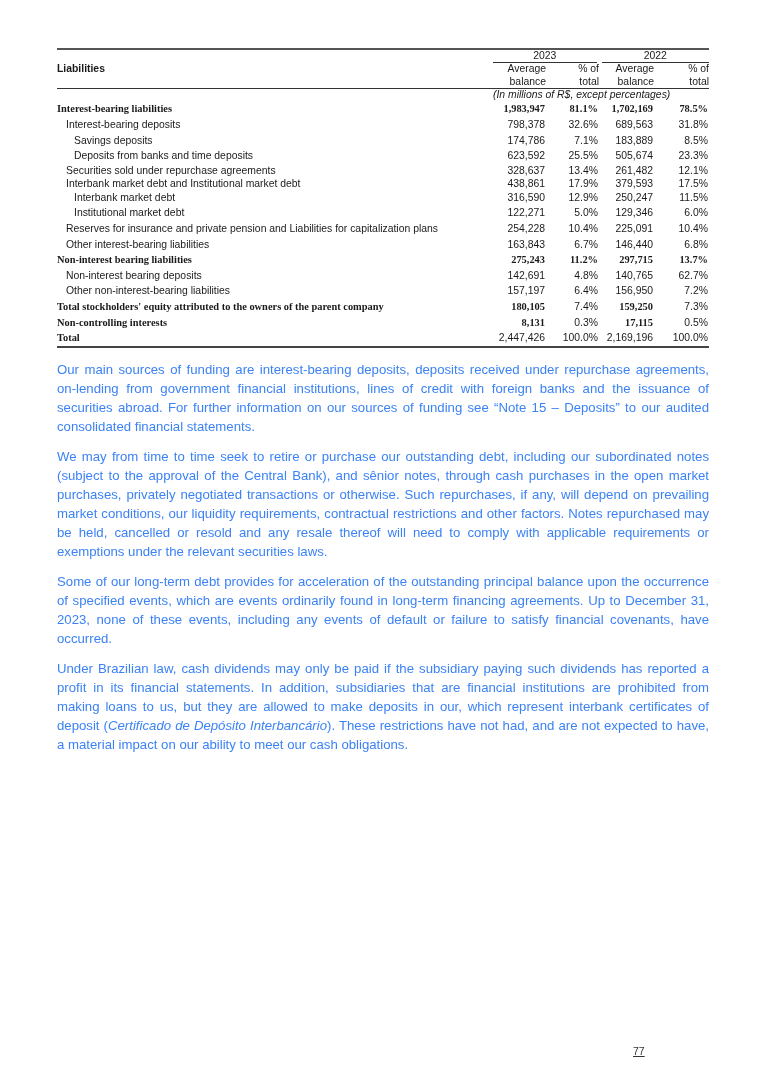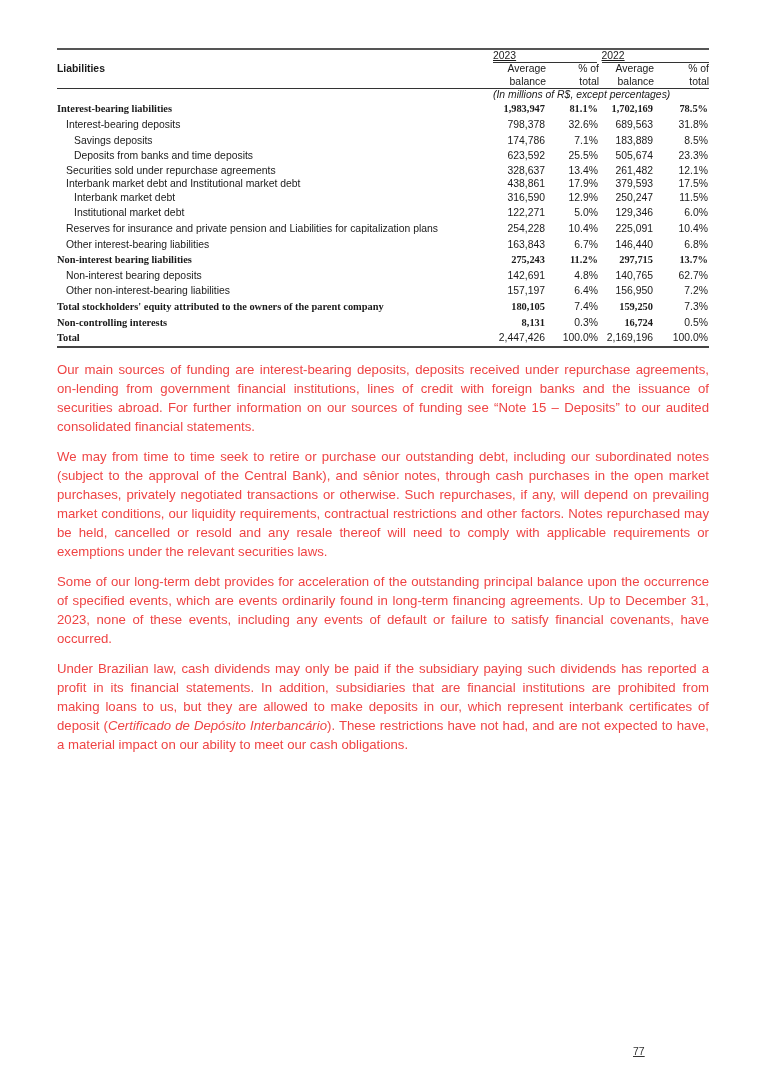--- a/index.html
+++ b/index.html
@@ -9,39 +9,39 @@
 
     
     table.fin { width: 652px; border-collapse: collapse; font-size: 10.4px; line-height: 1.2; table-layout: fixed; }
     table.fin td, table.fin th { padding: 0; font-weight: normal; }
     col.c-label { width: 436px; }
     col.c-bal23 { width: 53px; }
     col.c-pct23 { width: 53px; }
     col.c-bal22 { width: 55px; }
     col.c-pct22 { width: 55px; }
     .top-rule td { border-top: 2px solid #555; height: 0; }
-    .hdr-year th { text-align: left; font-size: 10.4px; padding-top: 2px; text-decoration: underline; }
+    .hdr-year th { text-align: center; font-size: 10.4px; padding-top: 2px; }
     .hdr-year th.y { border-bottom: 1.5px solid #333; }
     .hdr-year th.sep { border-left: 5px solid #fff; }
     .hdr-sub th { text-align: right; padding-right: 1px; margin-left: 24px; }
     .hdr-sub th.lbl { text-align: left; font-weight: bold; vertical-align: top; }
     .hdr-sub2 th { text-align: right; padding-bottom: 1px; }
     .hdr-sub2 th.u { border-bottom: 1.5px solid #333; }
     .hdr-sub2 th.lblrule { border-bottom: 1.5px solid #333; }
     .units td { text-align: left; font-style: italic; padding: 2px 0 2px 0; }
     tr.row td { height: 15.6px; white-space: nowrap; }
     tr.row td.num { text-align: right; padding-right: 1px; }
     tr.row.bold td.lbl, tr.row.bold td.b { font-weight: bold; font-family: Liberation Serif, serif; }
     td.lbl.i1 { padding-left: 9px; }
     td.lbl.i2 { padding-left: 17px; }
     tr.tight td { height: 13px; }
     tr.total td { border-bottom: 2px solid #444; }
 
     
-    .body-text { margin-top: 12px; font-size: 13.2px; line-height: 19px; text-align: justify; color: #ef4444; }
+    .body-text { margin-top: 12px; font-size: 13.2px; line-height: 19px; text-align: justify; color: #3b82f6; }
     .body-text p { margin: 0 0 11px 0; }
     .body-text em { font-style: italic; }
 
     .page-num { position: absolute; left: 633px; top: 1045px; font-size: 10.5px; color: #333; text-decoration: underline; }
   </style>
 </head>
 <body>
 
 <div class="page">
   <table class="fin">
@@ -175,21 +175,21 @@
       <td class="lbl">Total stockholders' equity attributed to the  owners of the parent company</td>
       <td class="num b">180,105</td>
       <td class="num">7.4%</td>
       <td class="num b">159,250</td>
       <td class="num">7.3%</td>
     </tr>
     <tr class="row bold">
       <td class="lbl">Non-controlling interests</td>
       <td class="num b">8,131</td>
       <td class="num">0.3%</td>
-      <td class="num b">16,724</td>
+      <td class="num b">17,115</td>
       <td class="num">0.5%</td>
     </tr>
     <tr class="row bold total">
       <td class="lbl">Total</td>
       <td class="num">2,447,426</td>
       <td class="num">100.0%</td>
       <td class="num">2,169,196</td>
       <td class="num">100.0%</td>
     </tr>
   </tbody>

